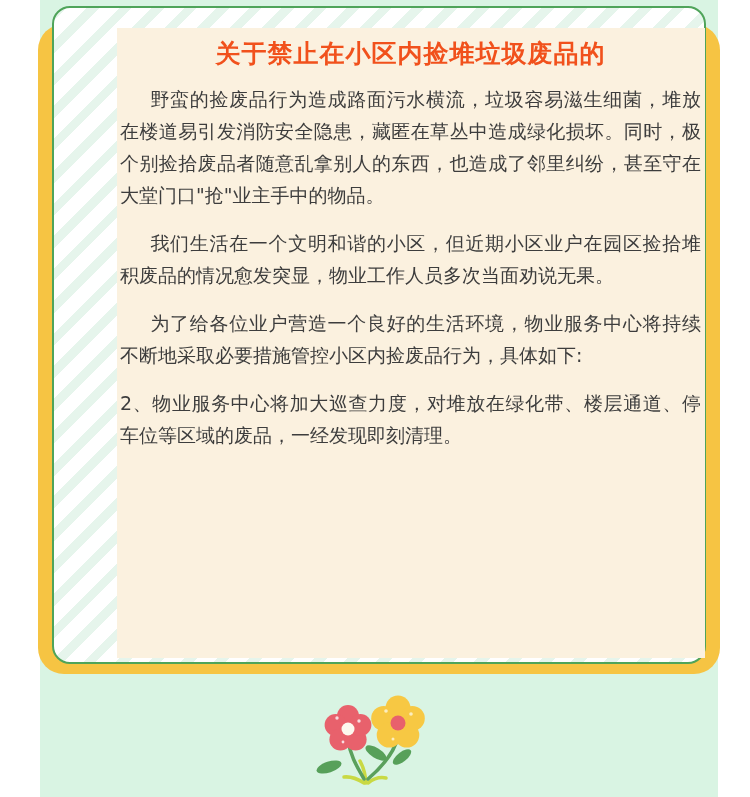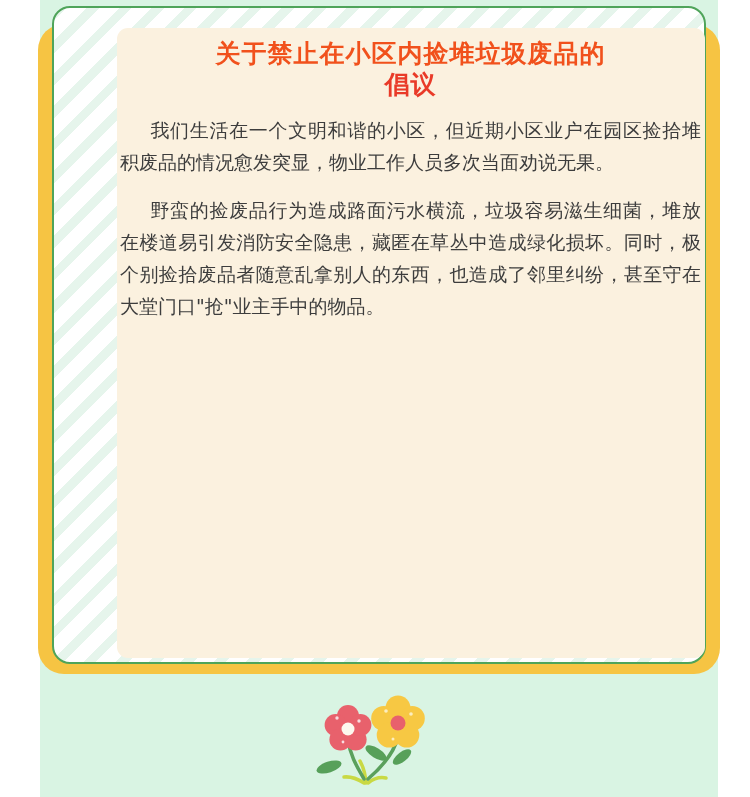--- a/index.html
+++ b/index.html
@@ -25,21 +25,21 @@
       rgba(255,255,255,0) 9px, rgba(255,255,255,0) 23px);
     border: 2px solid #4fa45a;
     border-radius: 18px;
   }
   .notice-body {
     position: absolute; left: 63px; top: 20px; width: 588px; height: 630px;
     background: #fbf1df;
     padding: 6px 4px 0 3px;
     overflow: hidden;
     color: #3d3d3d;
-    font-size: 19px; line-height: 32px; border-radius: 11px;
+    font-size: 19px; line-height: 32px;
   }
   .notice-title {
     text-align: center; font-weight: bold;
     font-size: 25px; line-height: 31px;
     margin: 4px 0 14px 0; letter-spacing: 1px;
   }
   .title-l1 { display: block; color: #f1511c; }
   .title-l2 { display: block; color: #e93a28; }
   p.para { margin: 0 0 16px 0; text-align: justify; }
   p.indent { text-indent: 1.6em; }
@@ -50,24 +50,25 @@
 </head>
 <body>
 
 <div class="bg-panel"></div>
 <div class="card-accent"></div>
 
 <div class="notice-card">
   <div class="notice-body">
     <h1 class="notice-title">
       <span class="title-l1">关于禁止在小区内捡堆垃圾废品的</span>
-      <span class="title-l2">倡议</span>
     </h1>
+    <p class="para indent">野蛮的捡废品行为造成路面污水横流，垃圾容易滋生细菌，堆放在楼道易引发消防安全隐患，藏匿在草丛中造成绿化损坏。同时，极个别捡拾废品者随意乱拿别人的东西，也造成了邻里纠纷，甚至守在大堂门口"抢"业主手中的物品。</p>
     <p class="para indent">我们生活在一个文明和谐的小区，但近期小区业户在园区捡拾堆积废品的情况愈发突显，物业工作人员多次当面劝说无果。</p>
-    <p class="para indent">野蛮的捡废品行为造成路面污水横流，垃圾容易滋生细菌，堆放在楼道易引发消防安全隐患，藏匿在草丛中造成绿化损坏。同时，极个别捡拾废品者随意乱拿别人的东西，也造成了邻里纠纷，甚至守在大堂门口"抢"业主手中的物品。</p>
+    <p class="para indent">为了给各位业户营造一个良好的生活环境，物业服务中心将持续不断地采取必要措施管控小区内捡废品行为，具体如下:</p>
+    <p class="para">2、物业服务中心将加大巡查力度，对堆放在绿化带、楼层通道、停车位等区域的废品，一经发现即刻清理。</p>
 
   </div>
 </div>
 
 <svg class="flowers" viewBox="0 0 170 105" xmlns="http://www.w3.org/2000/svg">
 
   <g stroke="#c9d943" stroke-width="3.5" fill="none" stroke-linecap="round">
     <path d="M74,90 Q63,83 54,84"></path>
     <path d="M76,90 Q75,77 70,68"></path>
     <path d="M78,90 Q87,83 96,85"></path>

